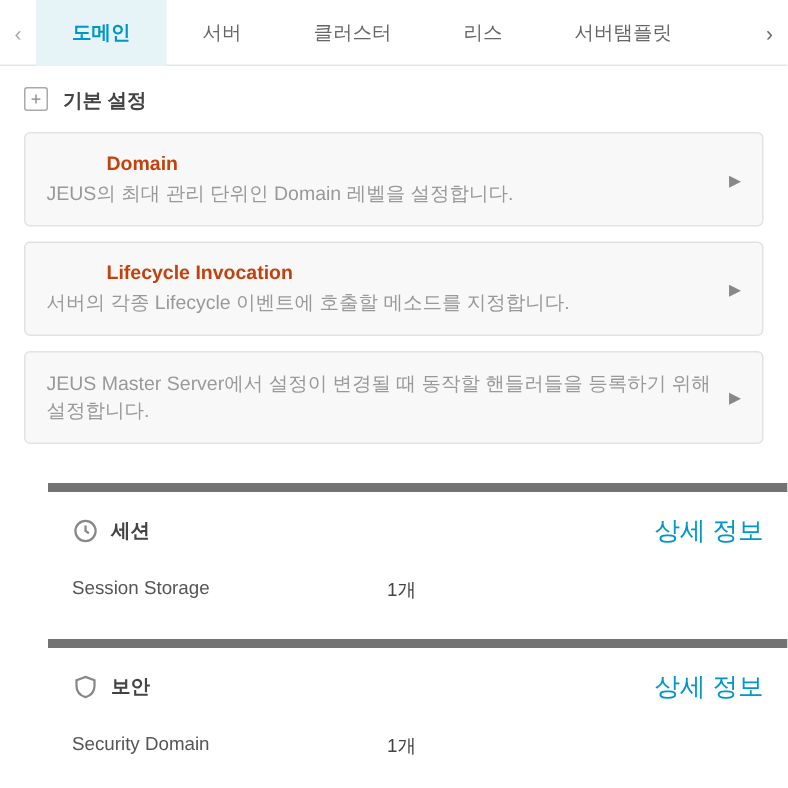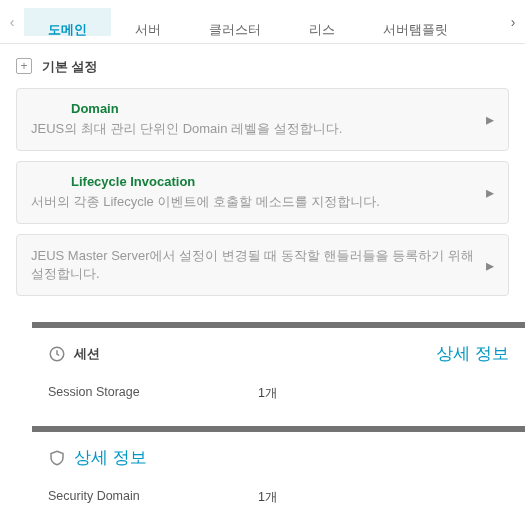--- a/index.html
+++ b/index.html
@@ -1,33 +1,33 @@
 <!DOCTYPE html>
 <html><head>
 <meta charset="utf-8">
 <style>
 * { box-sizing: border-box; margin: 0; padding: 0; }
 body { font-family: -apple-system, "Segoe UI", "Malgun Gothic", sans-serif; font-size: 13px; color: #333; background: #fff; width: 525px; }
 
 .tabs { display: flex; align-items: center; border-bottom: 1px solid #e5e5e5; height: 44px; position: relative; }
 .tab-arrow { width: 24px; text-align: center; color: #aaa; cursor: pointer; font-size: 14px; }
 .tab-arrow.right { position: absolute; right: 0; background: #fff; color: #666; }
-.tab { padding: 0 24px; height: 28px; line-height: 44px; color: #666; cursor: pointer; white-space: nowrap; }
+.tab { padding: 0 24px; height: 44px; line-height: 44px; color: #666; cursor: pointer; white-space: nowrap; }
 .tab.active { background: #e6f4f7; color: #0097c4; font-weight: 600; }
 
 .section { padding: 14px 16px 16px; }
 .section + .section { border-top: 6px solid #737373; margin-left: 32px; }
 .section-head { display: flex; align-items: center; margin-bottom: 12px; }
 .sec-icon { width: 18px; height: 18px; margin-right: 8px; color: #888; flex-shrink: 0; }
 .sec-title { font-weight: 600; color: #444; flex: 1; }
 .detail-link { color: #0097c4; font-size: 17px; cursor: pointer; }
 
 .card { border: 1px solid #e2e2e2; background: #f8f8f8; border-radius: 4px; padding: 12px 14px; margin-bottom: 10px; display: flex; align-items: center; cursor: pointer; }
 .card-body { flex: 1; }
-.card-title { font-weight: 600; color: #15803d; margin-bottom: 4px; padding-left: 40px; }
+.card-title { font-weight: 600; color: #c2410c; margin-bottom: 4px; padding-left: 40px; }
 .card-desc { font-size: 13px; color: #999; }
 .chev { color: #888; font-size: 16px; }
 
 .kv { display: flex; padding: 8px 0; font-size: 12.5px; }
 .kv-k { width: 210px; color: #555; }
 .kv-v { color: #444; }
 
 .plus-icon { display:inline-flex; width:16px; height:16px; border:1px solid #aaa; border-radius:2px; align-items:center; justify-content:center; font-size:12px; color:#888; line-height:1; }
 </style>
 </head>
@@ -86,20 +86,21 @@
     <div class="kv-k">Session Storage</div>
     <div class="kv-v">1개</div>
   </div>
 </div>
 
 <div class="section">
   <div class="section-head">
     <svg class="sec-icon" viewBox="0 0 24 24" fill="none" stroke="currentColor" stroke-width="2">
         <path d="M12 3l8 3v5c0 5-3.5 8.5-8 10-4.5-1.5-8-5-8-10V6l8-3z"></path>
       </svg>
+    <span class="sec-title">보안</span>
     <span class="detail-link">상세 정보</span>
   </div>
   <div class="kv">
     <div class="kv-k">Security Domain</div>
     <div class="kv-v">1개</div>
   </div>
 
 </div>
 
 </body></html>

